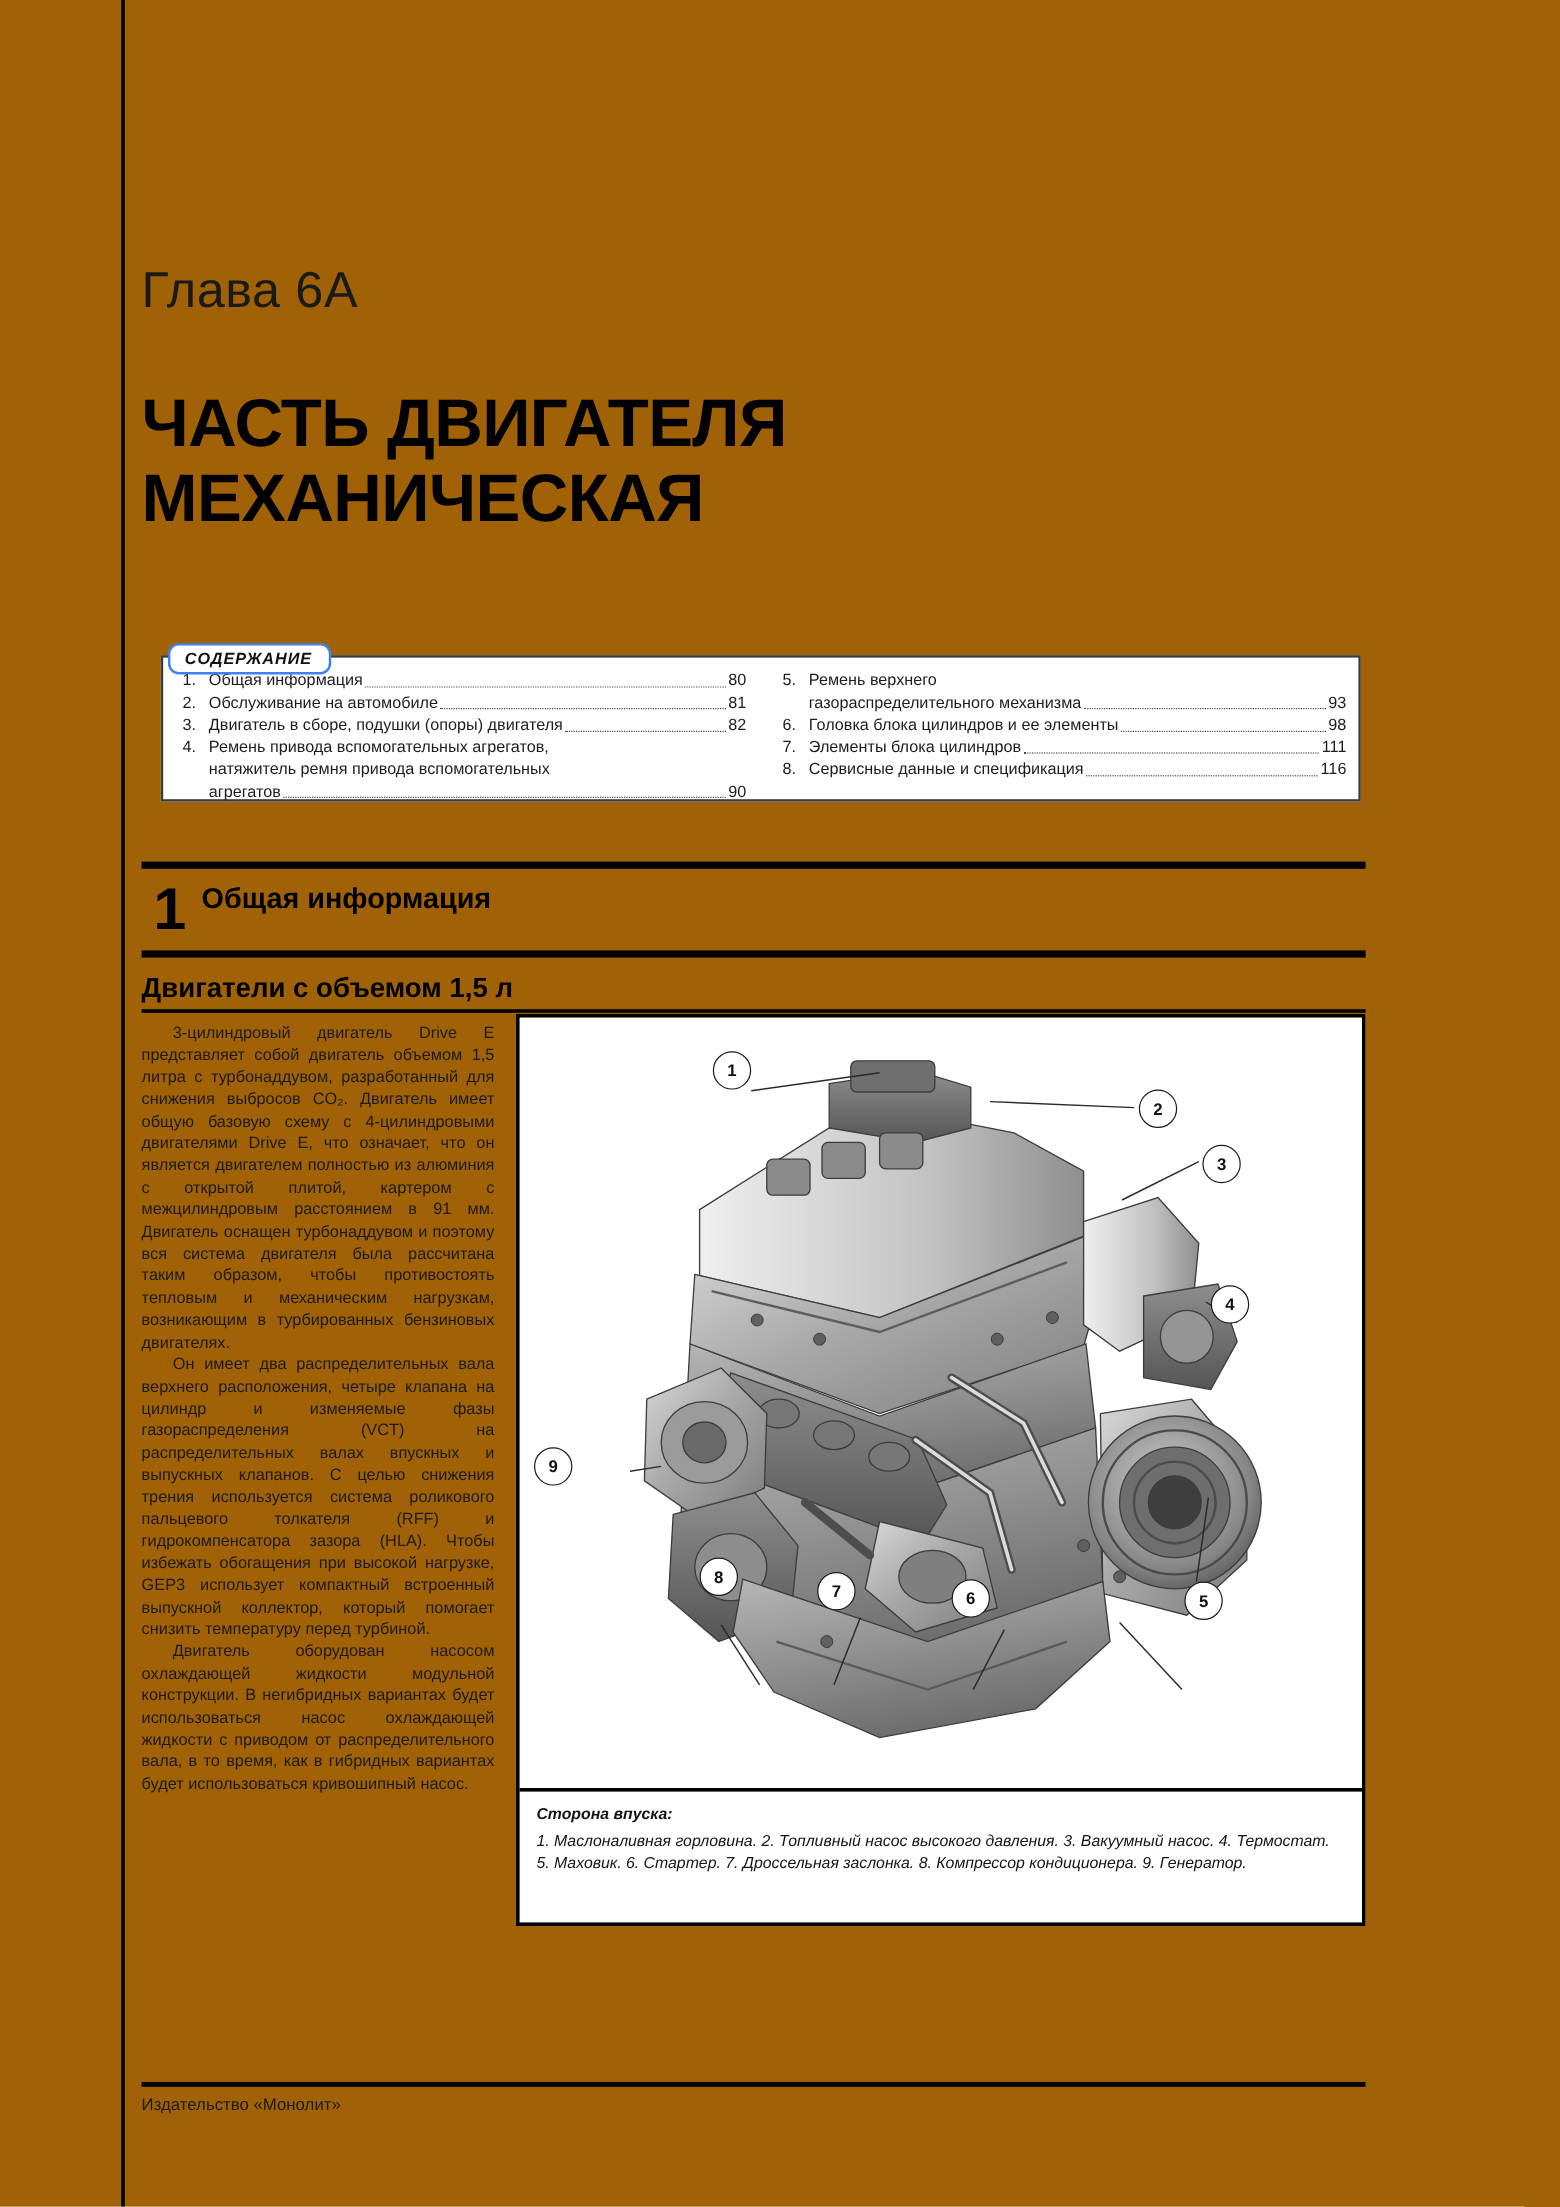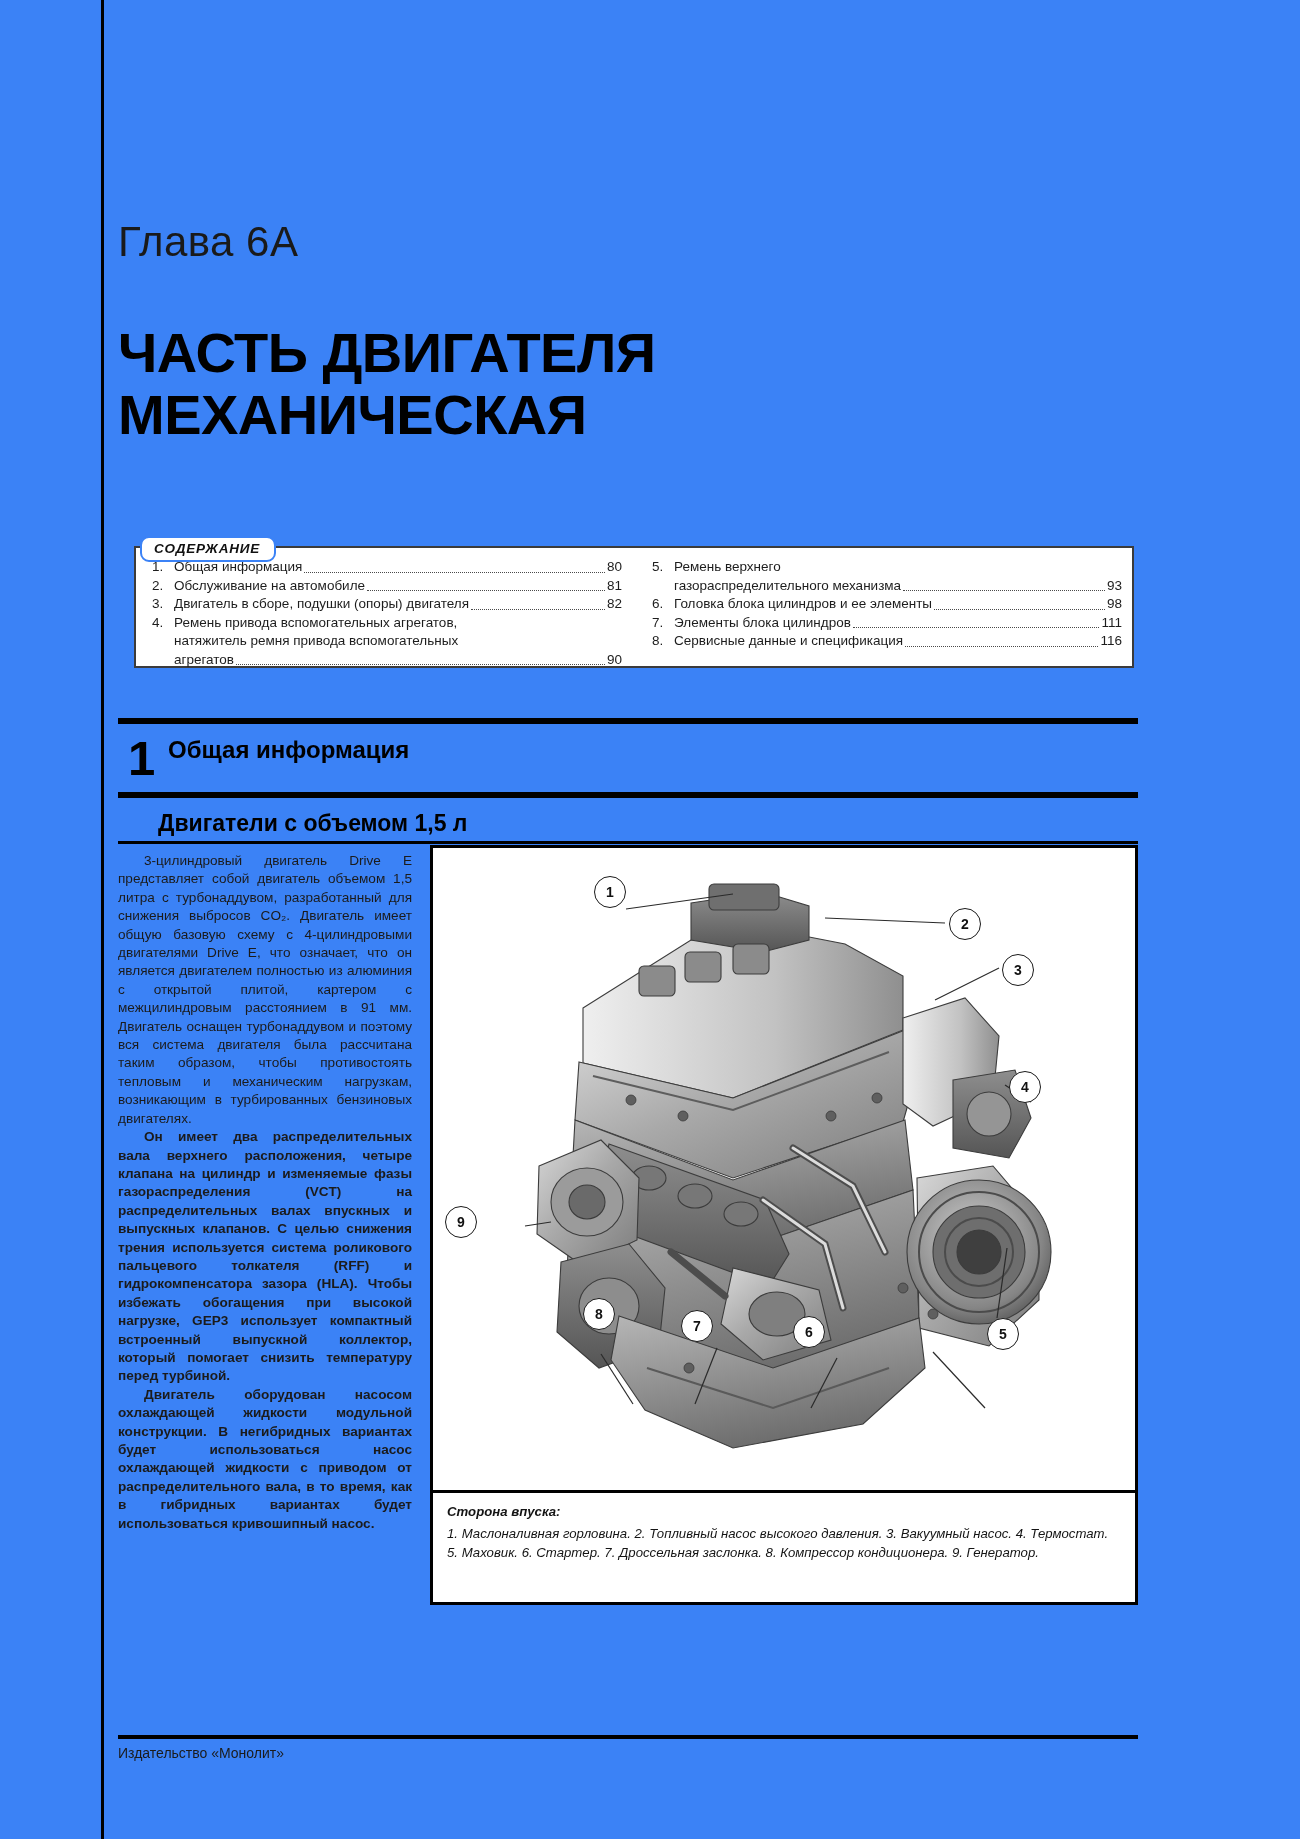--- a/index.html
+++ b/index.html
@@ -8,21 +8,21 @@
     background: #ffffff;
   }
   body {
     font-family: "Liberation Sans", sans-serif;
     color: #111;
   }
   .page {
     position: relative;
     width: 1300px;
     height: 1839px;
-    background: #3b82f6;
+    background: #a16207;
     box-sizing: border-box;
     overflow: hidden;
   }
   
   .left-rule {
     position: absolute;
     left: 101px;
     top: 0;
     width: 3px;
     height: 1839px;
@@ -183,21 +183,20 @@
 
   
   .sub-head {
     position: absolute;
     left: 0;
     top: 810px;
     width: 1020px;
     font-size: 23px;
     font-weight: bold;
     color: #000;
-    margin-left: 40px;
   }
   .sub-rule {
     position: absolute;
     left: 0;
     top: 841px;
     width: 1020px;
     height: 3px;
     background: #000;
   }
 
@@ -214,21 +213,21 @@
     left: 0;
     top: 0;
     width: 294px;
     font-size: 13.6px;
     line-height: 18.4px;
     text-align: justify;
     color: #1b1b1b;
     hyphens: auto;
   }
   .text-col p { margin: 0; text-indent: 26px; }
-  .text-col p + p { margin-top: 0; font-weight: bold; }
+  .text-col p + p { margin-top: 0; }
 
   
   .figure {
     position: absolute;
     left: 312px;
     top: -7px;
     width: 708px;
     height: 760px;
     border: 3px solid #000;
     box-sizing: border-box;

